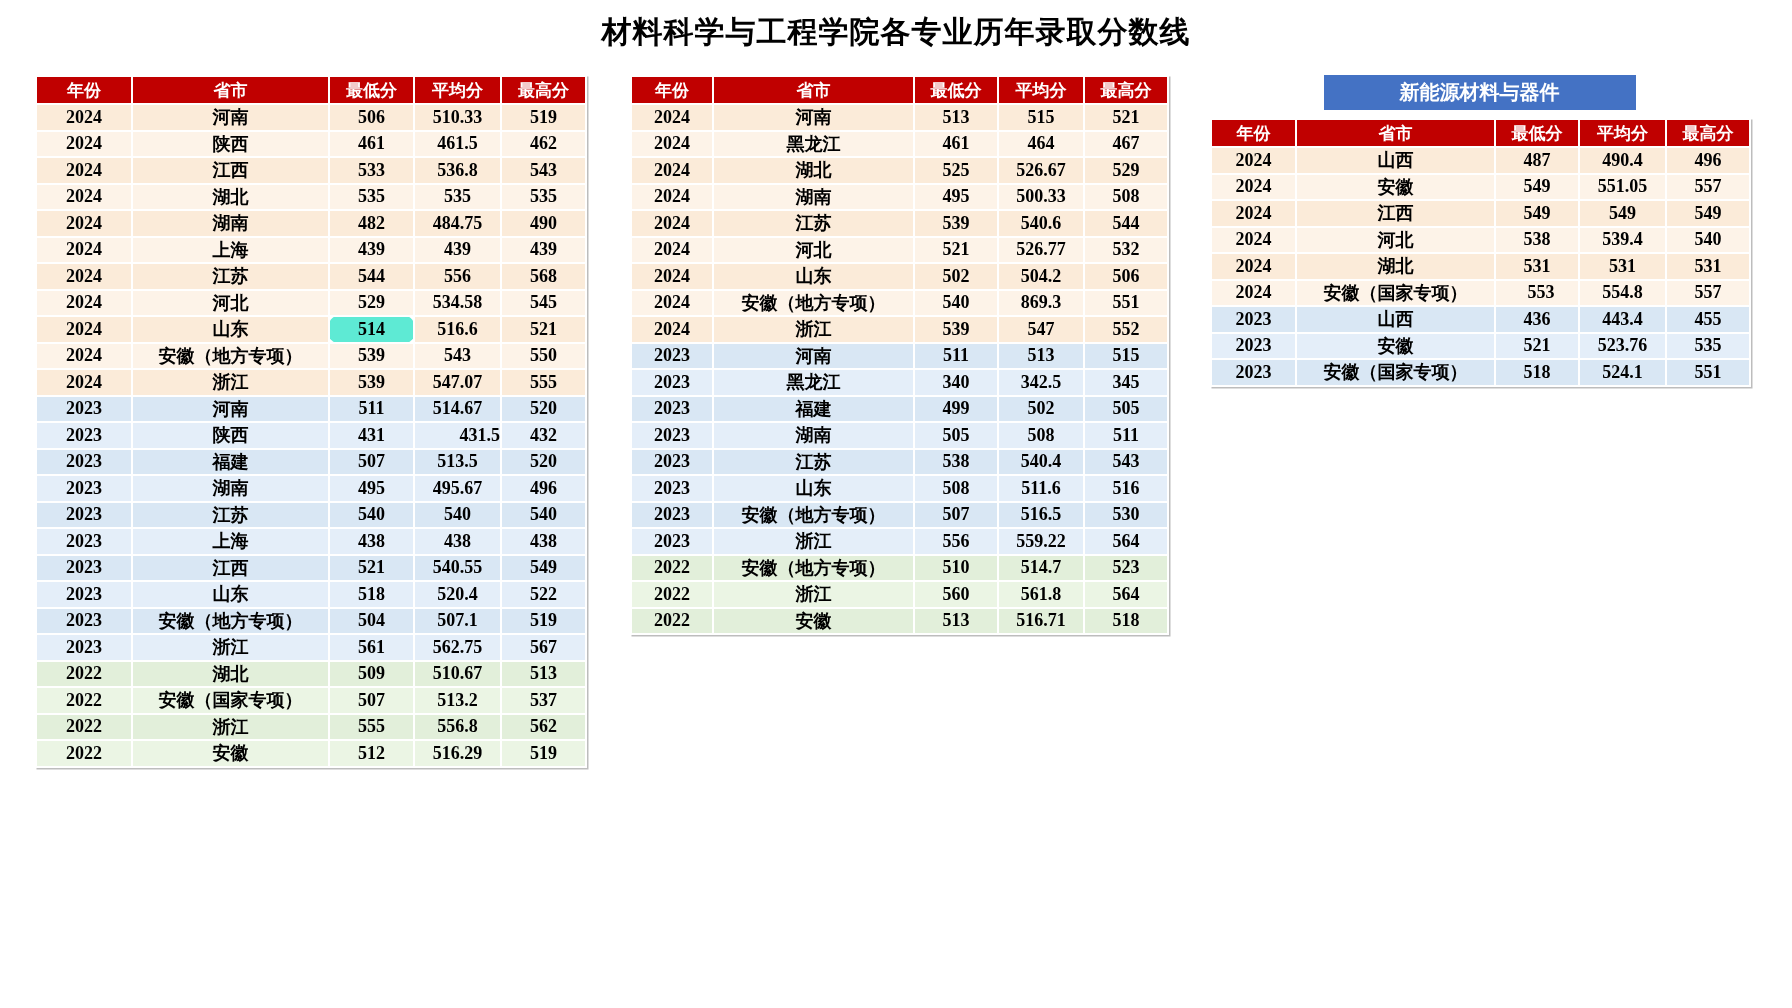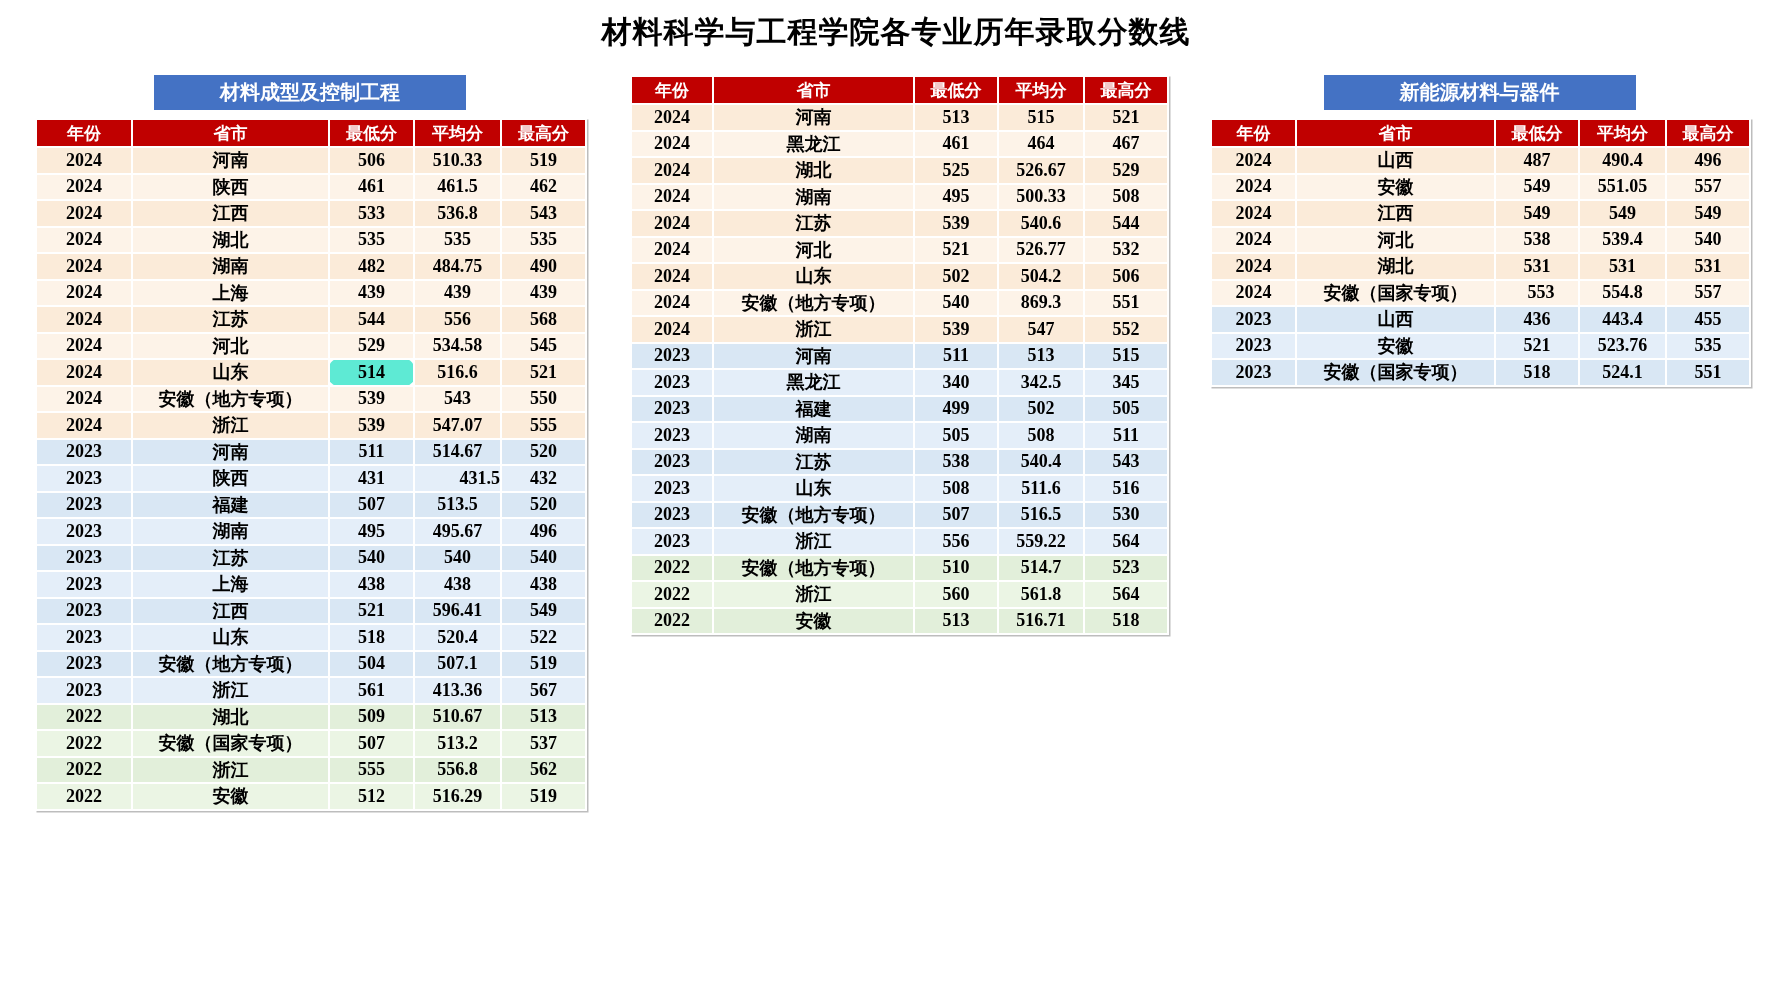--- a/index.html
+++ b/index.html
@@ -38,21 +38,20 @@
   }
 </style>
 </head>
 <body>
 
 <div class="canvas">
 
   <div class="page-title">材料科学与工程学院各专业历年录取分数线</div>
 
   <section class="tbl-block b1">
-    <div class="banner">材料成型及控制工程</div>
     <table class="score-table">
       <colgroup>
         <col style="width:96px">
           <col style="width:197px">
           <col style="width:85px">
           <col style="width:87px">
           <col style="width:85px">
       </colgroup>
       <thead>
           <tr>
@@ -180,42 +179,42 @@
             <td style="background: rgb(228, 238, 249);">2023</td>
             <td style="background: rgb(228, 238, 249);">上海</td>
             <td style="background: rgb(228, 238, 249);">438</td>
             <td style="background: rgb(228, 238, 249);">438</td>
             <td style="background: rgb(228, 238, 249);">438</td>
           </tr>
           <tr>
             <td style="background: rgb(217, 231, 244);">2023</td>
             <td style="background: rgb(217, 231, 244);">江西</td>
             <td style="background: rgb(217, 231, 244);">521</td>
-            <td style="background: rgb(217, 231, 244);">596.41</td>
+            <td style="background: rgb(217, 231, 244);">540.55</td>
             <td style="background: rgb(217, 231, 244);">549</td>
           </tr>
           <tr>
             <td style="background: rgb(228, 238, 249);">2023</td>
             <td style="background: rgb(228, 238, 249);">山东</td>
             <td style="background: rgb(228, 238, 249);">518</td>
             <td style="background: rgb(228, 238, 249);">520.4</td>
             <td style="background: rgb(228, 238, 249);">522</td>
           </tr>
           <tr>
             <td style="background: rgb(217, 231, 244);">2023</td>
             <td style="background: rgb(217, 231, 244);">安徽（地方专项）</td>
             <td style="background: rgb(217, 231, 244);">504</td>
             <td style="background: rgb(217, 231, 244);">507.1</td>
             <td style="background: rgb(217, 231, 244);">519</td>
           </tr>
           <tr>
             <td style="background: rgb(228, 238, 249);">2023</td>
             <td style="background: rgb(228, 238, 249);">浙江</td>
             <td style="background: rgb(228, 238, 249);">561</td>
-            <td style="background: rgb(228, 238, 249);">413.36</td>
+            <td style="background: rgb(228, 238, 249);">562.75</td>
             <td style="background: rgb(228, 238, 249);">567</td>
           </tr>
           <tr>
             <td style="background: rgb(226, 239, 218);">2022</td>
             <td style="background: rgb(226, 239, 218);">湖北</td>
             <td style="background: rgb(226, 239, 218);">509</td>
             <td style="background: rgb(226, 239, 218);">510.67</td>
             <td style="background: rgb(226, 239, 218);">513</td>
           </tr>
           <tr>

